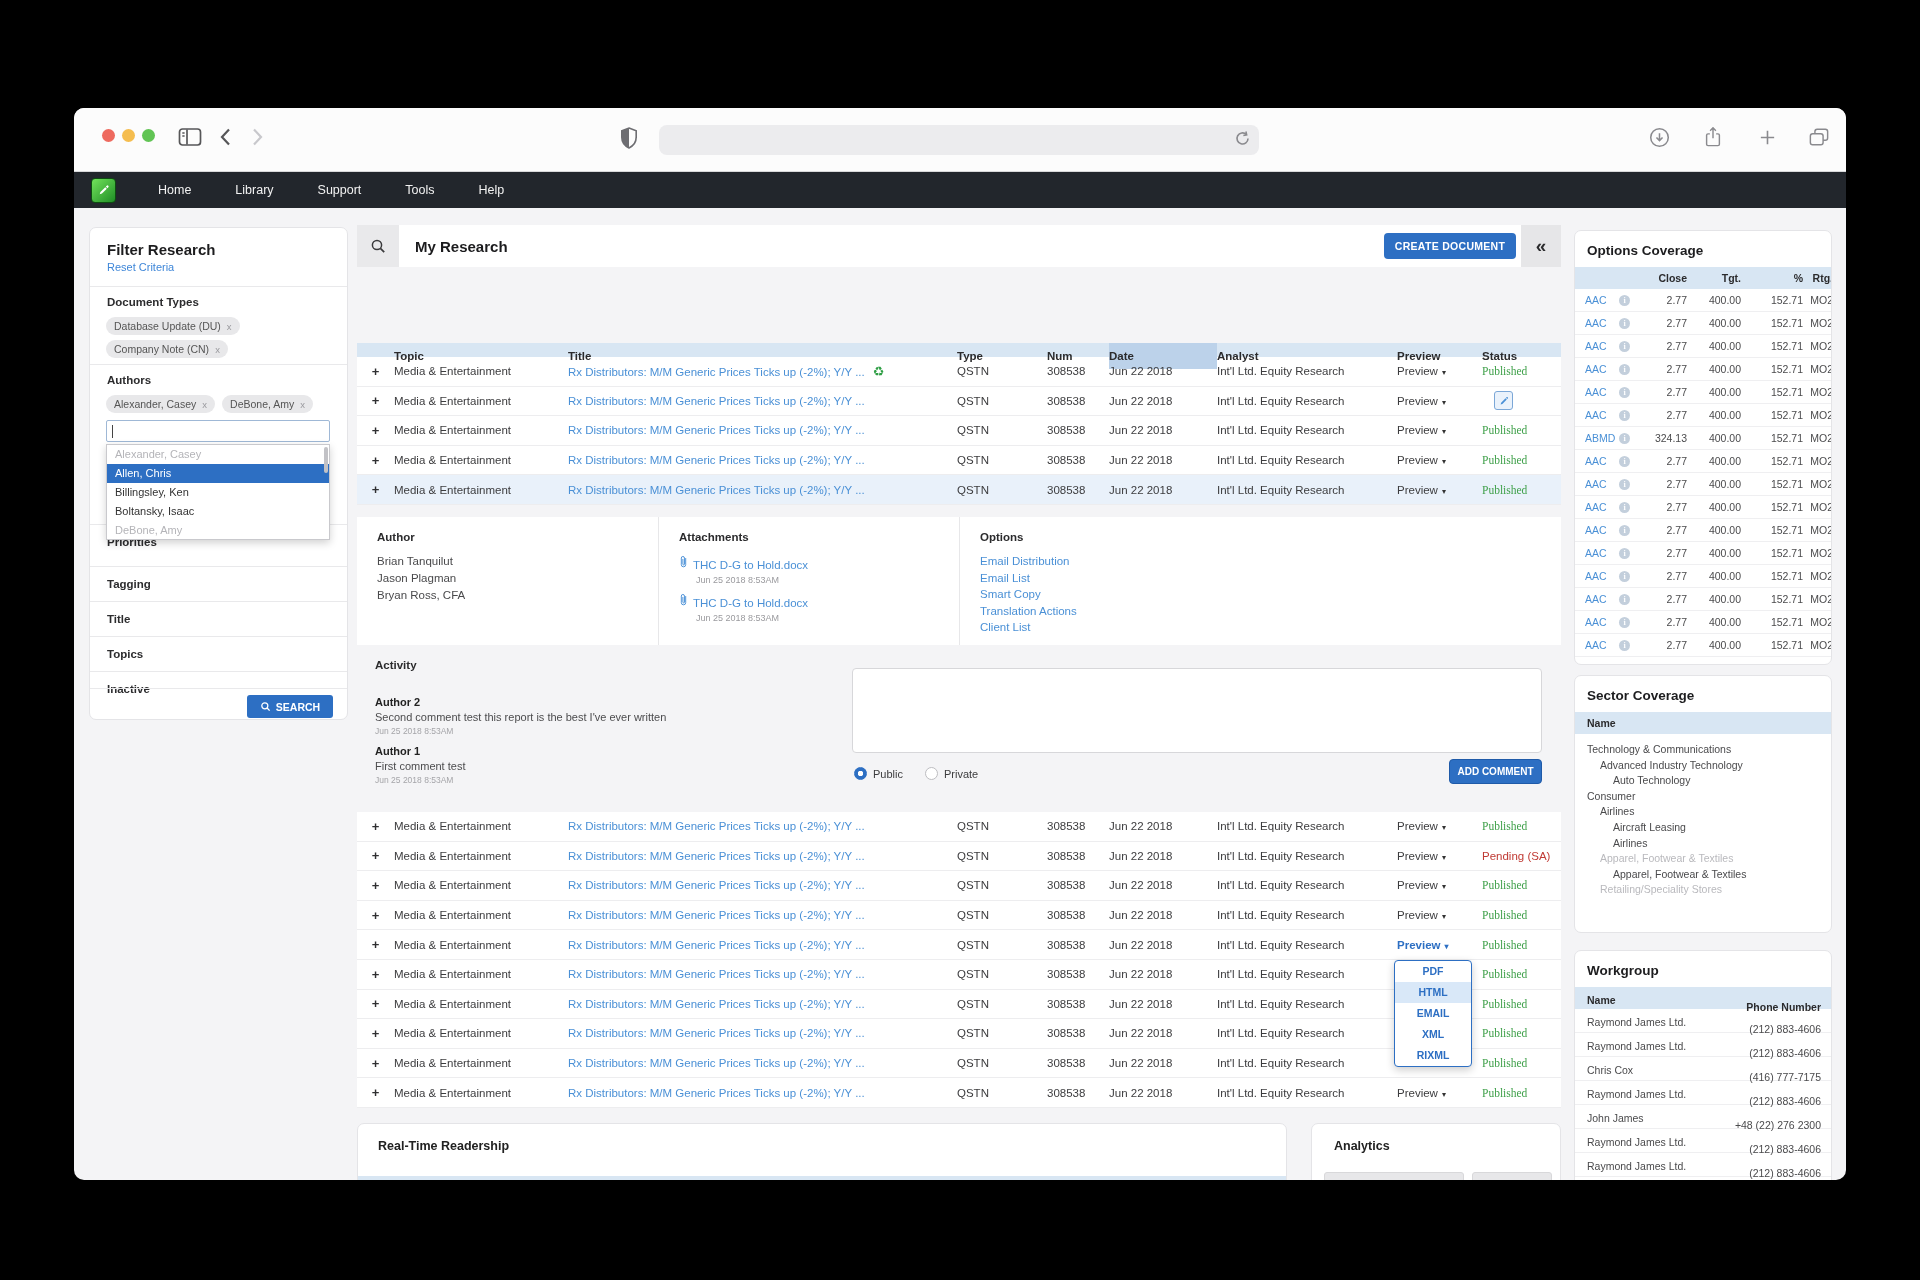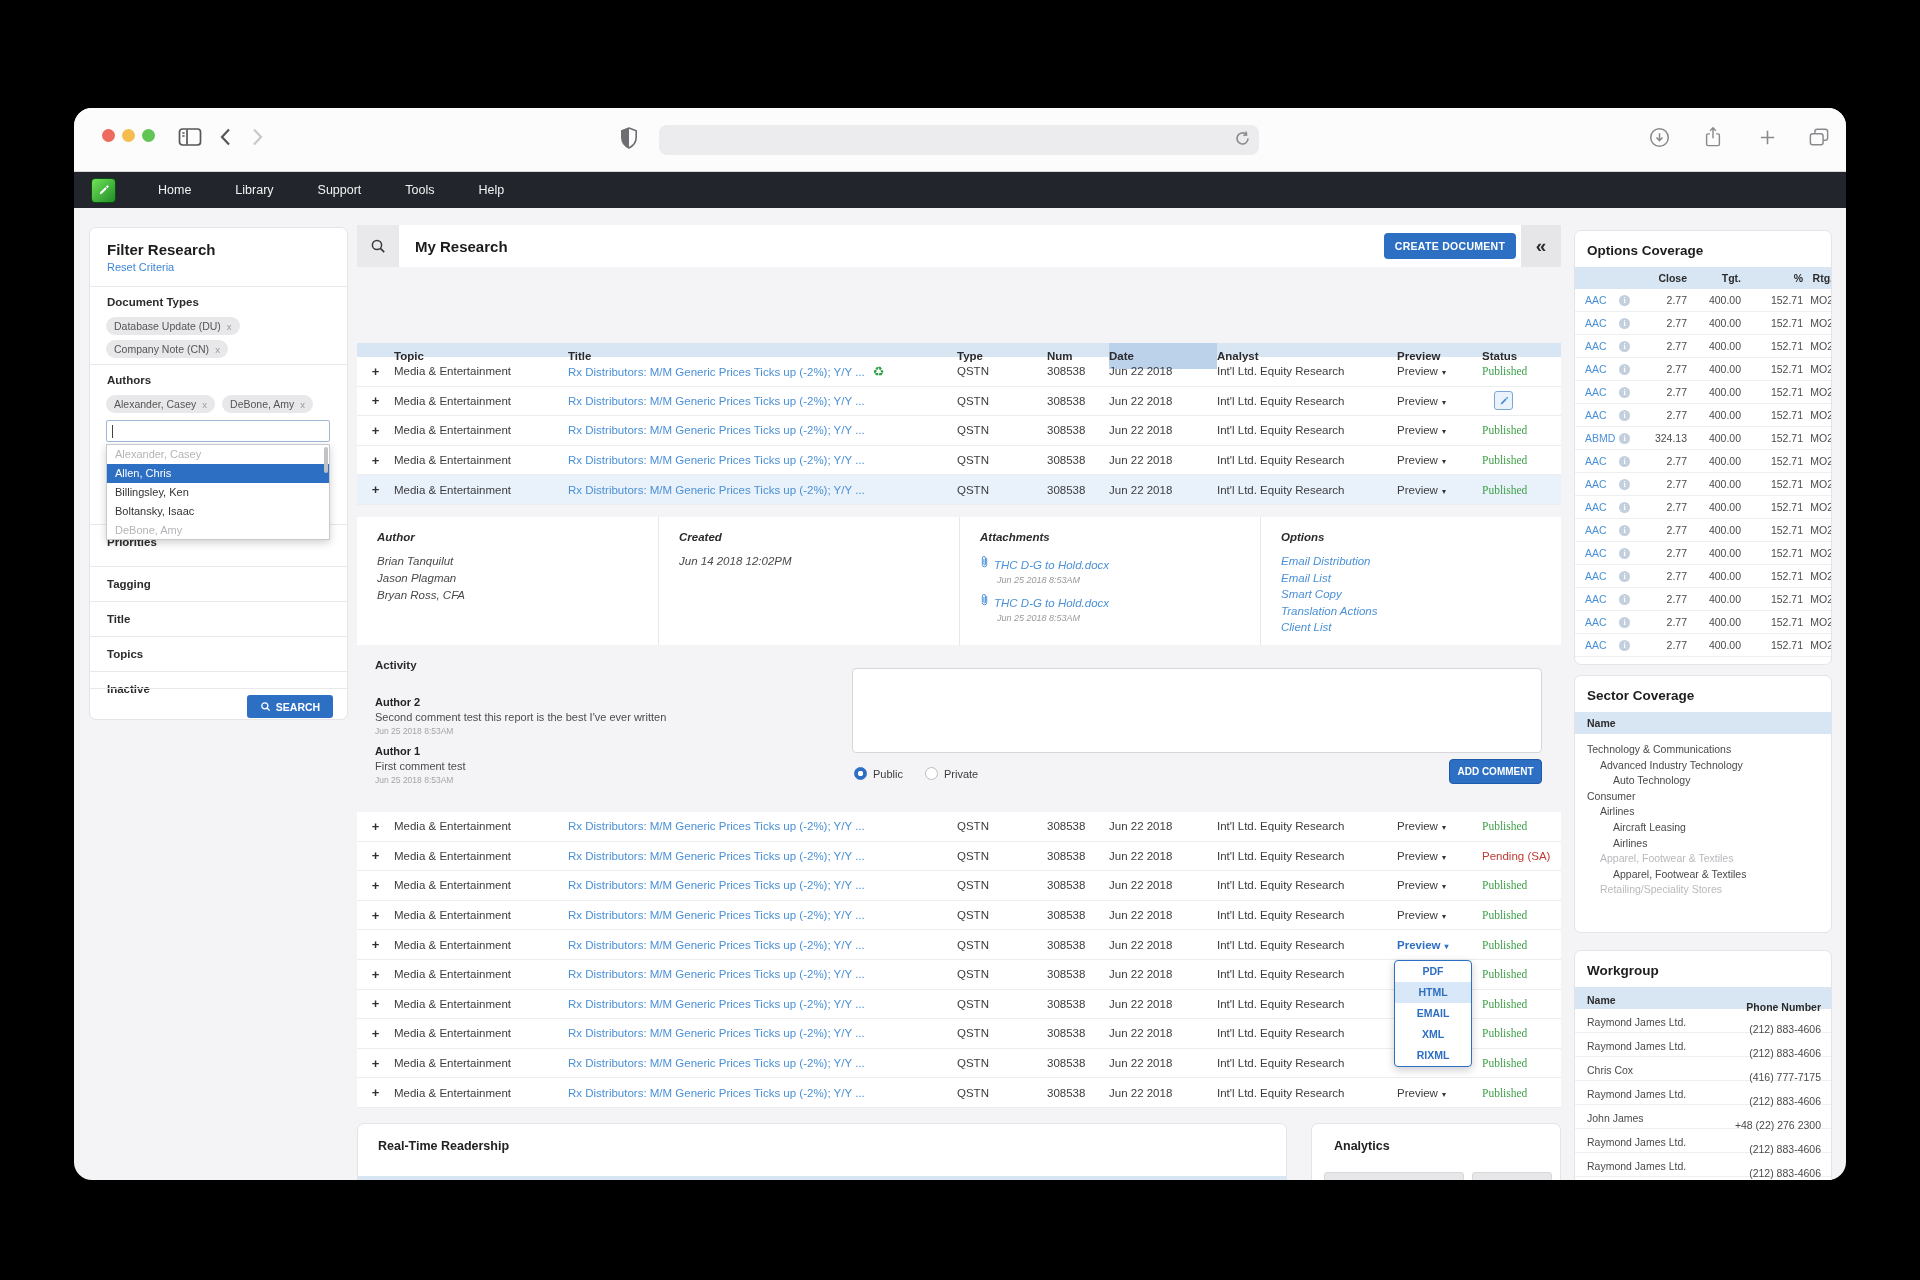--- a/index.html
+++ b/index.html
@@ -1,17 +1,17 @@
 <!DOCTYPE html>
 <html><head>
 <meta charset="utf-8">
 <style>
   * { margin:0; padding:0; box-sizing:border-box; }
   html,body { width:1920px; height:1280px; background:#000; font-family:"Liberation Sans", sans-serif; overflow:hidden; }
-  .window { position:absolute; left:74px; top:108px; width:1772px; height:1072px; background:#f4f4f6; border-radius:18px; overflow:hidden; box-shadow:0 10px 40px rgba(0,0,0,.6); }
+  .window { position:absolute; left:74px; top:108px; width:1772px; height:1072px; background:#f4f4f6; border-radius:10px; overflow:hidden; box-shadow:0 10px 40px rgba(0,0,0,.6); }
 
   
   .browser-bar { position:relative; height:64px; background:#fcfcfc; border-bottom:1px solid #d8d8da; }
   .traffic { position:absolute; top:21px; width:13px; height:13px; border-radius:50%; }
   .t-close{ left:28px; background:#ee6a5f; } .t-min{ left:48px; background:#f5bd4f; } .t-zoom{ left:68px; background:#61c454; }
   .tb-icon { position:absolute; top:16px; width:26px; height:26px; display:flex; align-items:center; justify-content:center; cursor:default; }
   .addr { position:absolute; left:585px; top:17px; width:600px; height:30px; background:#ececee; border-radius:8px; }
   .addr .reload { position:absolute; right:8px; top:5px; }
 
   
@@ -63,21 +63,21 @@
   .recycle-icon { color:#2e9e44; font-size:13px; margin-left:8px; }
   .c-title { white-space:nowrap; overflow:hidden; }
   .pv-label { color:#3c3c3e; }
   .c-preview .caret { font-size:8px; margin-left:4px; color:#333; }
   .c-preview.active .pv-label, .c-preview.active .caret { color:#2d6fc3; font-weight:bold; }
   .status-published { color:#3fa04a;font-family:Liberation Serif, serif; }
   .status-pending { color:#c03a34; }
   .edit-box { display:inline-flex; width:19px; height:19px; border:1px solid #7ba7d7; border-radius:3px; background:#eaf2fb; align-items:center; justify-content:center; margin-left:12px; }
 
   .detail { position:absolute; left:283px; top:309px; width:1204px; height:128px; background:#fff; display:grid; grid-template-columns:1fr 1fr 1fr 1fr; }
-  .d-col { padding:14px 0 0 20px; border-left:1px solid #e7e7e9; position:relative;font-style:italic; }
+  .d-col { padding:14px 0 0 20px; border-left:1px solid #e7e7e9; position:relative; }
   .d-col:first-child { border-left:none; }
   .d-label { font-size:11.5px; font-weight:bold; color:#2b2b2d; margin-bottom:12px; }
   .d-line { font-size:11.5px; color:#4a4a4c; margin-bottom:5px; }
   .att-item { margin-bottom:8px; }
   .att-link { font-size:11.5px; color:#4a90d6; margin-left:5px; }
   .att-date { font-size:9px; color:#9a9a9e; margin-left:17px; margin-top:2px; }
   .opt-link { font-size:11.5px; color:#4a90d6; margin-bottom:4.5px; }
 
   .activity { position:absolute; left:283px; top:437px; width:1204px; height:167px; }
   .act-label { position:absolute; left:18px; top:14px; font-size:11.5px; font-weight:bold; color:#2b2b2d; }
@@ -360,24 +360,20 @@
     <div class="detail">
       <div class="d-col">
         <div class="d-label">Author</div>
         <div>
             <div class="d-line">Brian Tanquilut</div>
             <div class="d-line">Jason Plagman</div>
             <div class="d-line">Bryan Ross, CFA</div>
           </div>
       </div>
       <div class="d-col">
-        <div class="d-label">Created</div>
-        <div class="d-line">Jun 14 2018 12:02PM</div>
-      </div>
-      <div class="d-col">
         <div class="d-label">Attachments</div>
         <div>
             <div class="att-item">
               <div><svg width="9" height="14" viewBox="0 0 10 16">
                   <path d="M7.5 3.5 V11 A2.5 2.5 0 0 1 2.5 11 V3.5 A1.8 1.8 0 0 1 6.1 3.5 V10.5 A0.9 0.9 0 0 1 4.3 10.5 V4.5" fill="none" stroke="#4a90d6" stroke-width="1.1"></path>
                 </svg><span class="att-link">THC D-G to Hold.docx</span></div>
               <div class="att-date">Jun 25 2018 8:53AM</div>
             </div>
             <div class="att-item">
               <div><svg width="9" height="14" viewBox="0 0 10 16">

